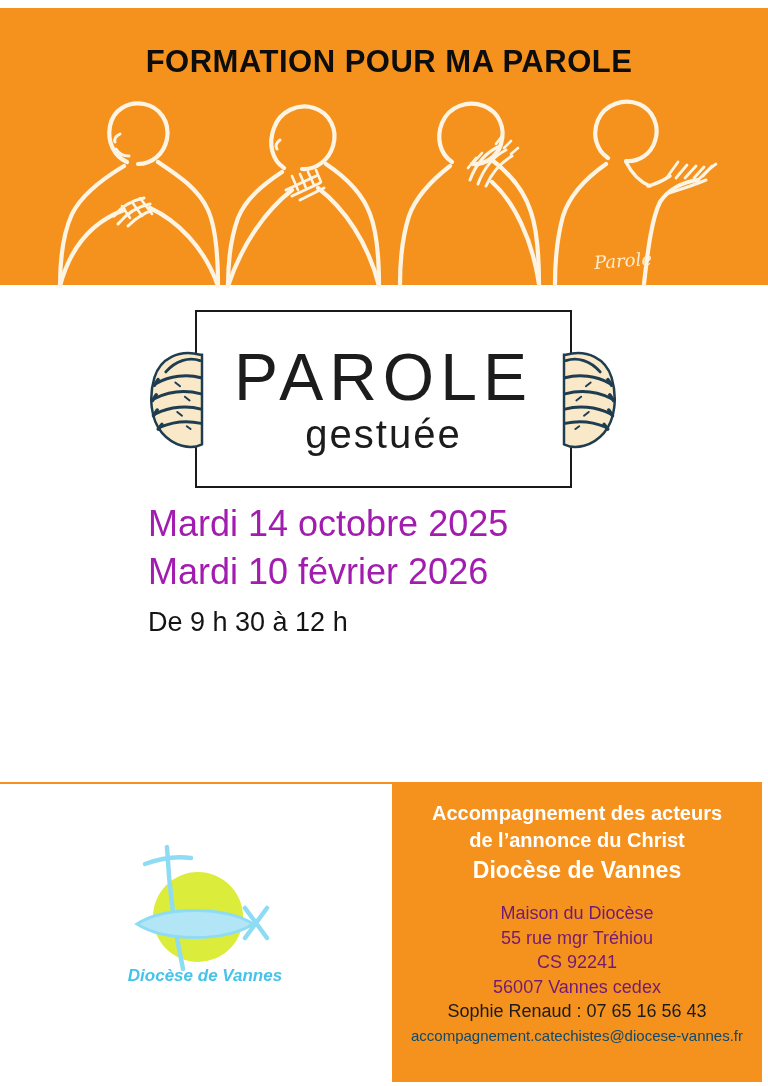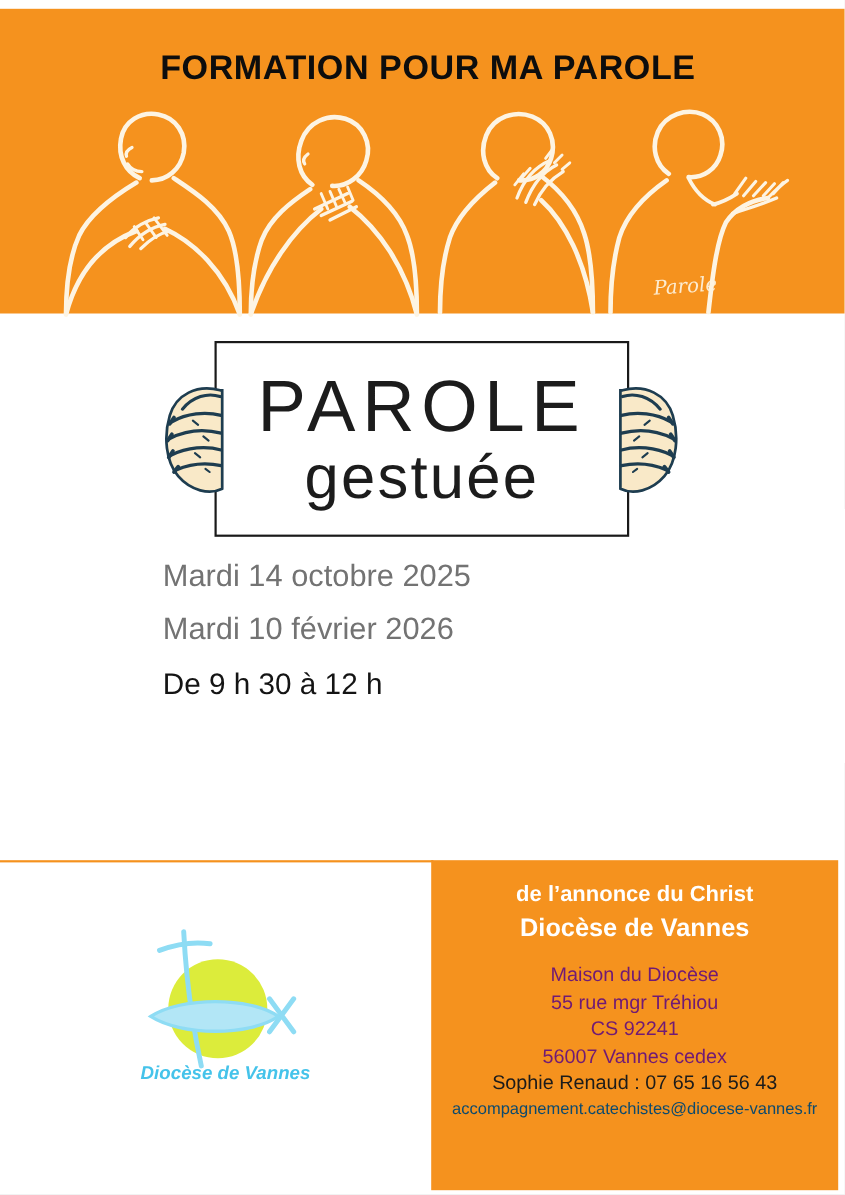--- a/index.html
+++ b/index.html
@@ -26,27 +26,27 @@
     font-size:18px; color:rgba(253,243,224,0.92); transform:rotate(-4deg);
   }
   
   .frame-box {
     position:absolute; left:195px; top:310px; width:377px; height:178px;
     border:2px solid #1a1a1a; background:#ffffff; box-sizing:border-box;
     display:flex; flex-direction:column; align-items:center; justify-content:center;
     z-index:1;
   }
   .frame-line1 { font-size:66px; font-weight:300; letter-spacing:6px; color:#1c1c1c; line-height:1; }
-  .frame-line2 { font-size:56px; font-weight:300; letter-spacing:2px; color:#1c1c1c; line-height:1; margin-top:4px; }
+  .frame-line2 { font-size:40px; font-weight:300; letter-spacing:2px; color:#1c1c1c; line-height:1; margin-top:4px; }
   .hand { position:absolute; z-index:2; }
   .hand-left  { left:146px; top:351px; }
   .hand-right { left:528px; top:351px; }
   
   .dates { position:absolute; left:148px; top:500px; }
-  .date-line { font-size:28px; line-height:47.5px; color:#737373; }
+  .date-line { font-size:36px; line-height:47.5px; color:#a21caf; }
   .time-line { margin-top:12px; font-size:27px; color:#141414; }
   
   .divider {
     position:absolute; left:0; top:782px; width:394px; height:2px; background:#f5921e;
   }
   .logo { position:absolute; left:95px; top:832px; }
   .logo-caption {
     position:absolute; left:105px; top:966px; width:200px; text-align:center;
     font-style:italic; font-weight:600; font-size:17px; color:#45c3ea;
   }
@@ -180,20 +180,21 @@
         <path d="M72,15 C74,55 80,100 88,137"></path>
         <path d="M50,32 C66,26 82,24 96,26"></path>
         <path d="M150,76 L172,106 M172,76 L150,106"></path>
       </g>
       <path d="M42,92 C70,74 132,74 158,92 C132,110 70,110 42,92 Z" fill="#b2e6f6" stroke="#8edcf4" stroke-width="3"></path>
     </svg>
   </div>
   <div class="logo-caption">Diocèse de Vannes</div>
 
   <div class="contact">
+    <div class="c-head">Accompagnement des acteurs</div>
     <div class="c-head">de l’annonce du Christ</div>
     <div class="c-org">Diocèse de Vannes</div>
     <div class="c-addr c-addr-first">Maison du Diocèse</div>
     <div class="c-addr">55 rue mgr Tréhiou</div>
     <div class="c-addr">CS 92241</div>
     <div class="c-addr">56007 Vannes cedex</div>
     <div class="c-phone">Sophie Renaud : 07 65 16 56 43</div>
     <div class="c-email">accompagnement.catechistes@diocese-vannes.fr</div>
   </div>
 

